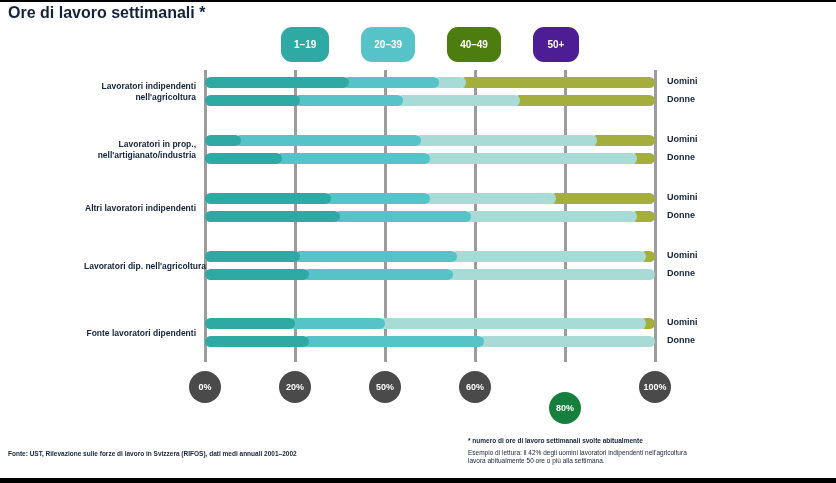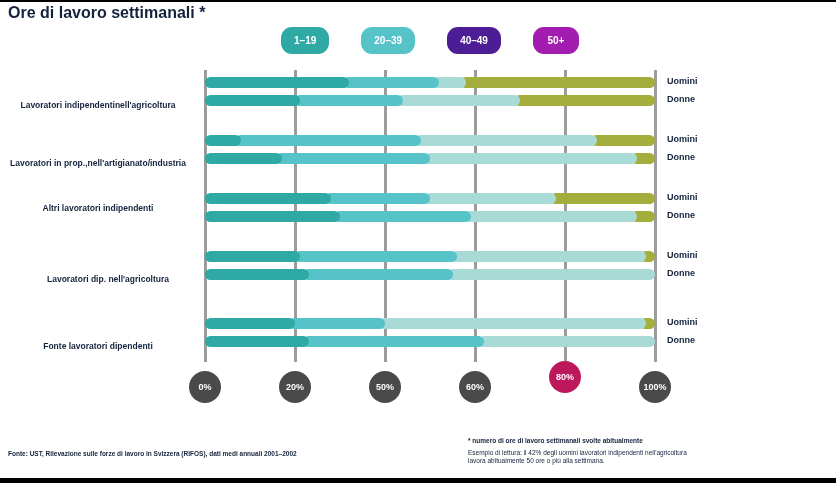--- a/index.html
+++ b/index.html
@@ -3,47 +3,47 @@
 <meta charset="utf-8">
 <style>
   html,body{margin:0;padding:0;background:#fff;}
   #page{position:relative;width:836px;height:483px;background:#ffffff;overflow:hidden;
         font-family:"Liberation Sans",sans-serif;}
   .edge-bar{position:absolute;left:0;width:836px;background:#000;}
   #top-bar{top:0;height:2px;}
   #bottom-bar{bottom:0;height:5px;}
   #chart-title{position:absolute;left:8px;top:4px;font-size:16px;font-weight:bold;color:#14233c;}
   #legend{position:absolute;left:205px;top:27px;width:450px;display:flex;justify-content:center;gap:32px;}
-  .pill{height:27px;min-width:46px;padding:0 13px;border-radius:11px;display:flex;align-items:center;
+  .pill{height:35px;min-width:46px;padding:0 13px;border-radius:11px;display:flex;align-items:center;
         justify-content:center;color:#ffffff;font-size:10px;font-weight:bold;box-sizing:border-box;}
   .gridline{position:absolute;width:3px;background:#9c9c9c;}
   .bar-row{position:absolute;width:450px;height:11px;}
   .seg{position:absolute;top:0;height:11px;border-radius:5.5px;}
-  .group-label{position:absolute;left:0;width:196px;height:38px;display:flex;flex-direction:row;
+  .group-label{position:absolute;left:0;width:196px;height:38px;display:flex;flex-direction:column;
                justify-content:center;align-items:flex-end;text-align:right;font-size:8.5px;
                font-weight:bold;color:#14233c;line-height:11px;}
   .row-label{position:absolute;font-size:9px;font-weight:bold;color:#14233c;}
   .axis-circle{position:absolute;width:32px;height:32px;border-radius:50%;background:#4a4a4a;
                color:#fff;font-size:9px;font-weight:bold;display:flex;align-items:center;justify-content:center;}
   #source-text{position:absolute;left:8px;top:450px;font-size:6.5px;font-weight:bold;color:#14233c;}
   #footnote-block{position:absolute;left:468px;top:437px;width:356px;color:#14233c;}
   #footnote-star{font-size:6.5px;font-weight:bold;margin-bottom:5px;}
   .note-line{font-size:6.5px;line-height:8px;}
 </style>
 </head>
 <body>
 
 <div id="page">
   <div id="top-bar" class="edge-bar"></div>
   <div id="chart-title">Ore di lavoro settimanali *</div>
   <div id="legend">
       <div class="pill" style="background: rgb(47, 169, 164);">1–19</div>
       <div class="pill" style="background: rgb(86, 195, 200);">20–39</div>
-      <div class="pill" style="background: #4c1d95;">40–49</div>
-      <div class="pill" style="background: #a21caf; text-align: center;">50+</div>
+      <div class="pill" style="background: #4d7c0f;">40–49</div>
+      <div class="pill" style="background: #4c1d95; text-align: center;">50+</div>
     </div>
   <div id="chart">
       <div class="gridline" style="left: 203.5px; top: 70px; height: 292px; background: rgb(156, 156, 156);"></div>
       <div class="gridline" style="left: 293.5px; top: 70px; height: 292px; background: rgb(156, 156, 156);"></div>
       <div class="gridline" style="left: 383.5px; top: 70px; height: 292px; background: rgb(156, 156, 156);"></div>
       <div class="gridline" style="left: 473.5px; top: 70px; height: 292px; background: rgb(156, 156, 156);"></div>
       <div class="gridline" style="left: 563.5px; top: 70px; height: 292px; background: rgb(156, 156, 156);"></div>
       <div class="gridline" style="left: 653.5px; top: 70px; height: 292px; background: rgb(156, 156, 156);"></div>
       <div class="group-label" style="top: 73px;">
         <div>Lavoratori indipendenti</div>
@@ -74,21 +74,21 @@
         <span class="seg" style="left: 385.5px; width: 64.5px; background: rgb(163, 174, 60); z-index: 7;"></span>
       </div>
       <div class="row-label" style="left: 667px; top: 134px;">Uomini</div>
       <div class="bar-row" style="left: 205px; top: 153px;">
         <span class="seg" style="left: 0px; width: 76.5px; background: rgb(47, 169, 164); z-index: 10;"></span>
         <span class="seg" style="left: 70.5px; width: 154.5px; background: rgb(86, 195, 200); z-index: 9;"></span>
         <span class="seg" style="left: 219px; width: 213px; background: rgb(168, 219, 214); z-index: 8;"></span>
         <span class="seg" style="left: 426px; width: 24px; background: rgb(163, 174, 60); z-index: 7;"></span>
       </div>
       <div class="row-label" style="left: 667px; top: 152px;">Donne</div>
-      <div class="group-label" style="top: 189px; align-items: center;">
+      <div class="group-label" style="top: 189px;">
         <div>Altri lavoratori indipendenti</div>
       </div>
       <div class="bar-row" style="left: 205px; top: 193px;">
         <span class="seg" style="left: 0px; width: 126px; background: rgb(47, 169, 164); z-index: 10;"></span>
         <span class="seg" style="left: 120px; width: 105px; background: rgb(86, 195, 200); z-index: 9;"></span>
         <span class="seg" style="left: 219px; width: 132px; background: rgb(168, 219, 214); z-index: 8;"></span>
         <span class="seg" style="left: 345px; width: 105px; background: rgb(163, 174, 60); z-index: 7;"></span>
       </div>
       <div class="row-label" style="left: 667px; top: 192px;">Uomini</div>
       <div class="bar-row" style="left: 205px; top: 211px;">
@@ -127,21 +127,21 @@
       <div class="bar-row" style="left: 205px; top: 336px;">
         <span class="seg" style="left: 0px; width: 103.5px; background: rgb(47, 169, 164); z-index: 10;"></span>
         <span class="seg" style="left: 97.5px; width: 181.5px; background: rgb(86, 195, 200); z-index: 9;"></span>
         <span class="seg" style="left: 273px; width: 177px; background: rgb(168, 219, 214); z-index: 8;"></span>
       </div>
       <div class="row-label" style="left: 667px; top: 335px;">Donne</div>
       <div class="axis-circle" style="left: 189px; top: 371px; background: rgb(74, 74, 74);">0%</div>
       <div class="axis-circle" style="left: 279px; top: 371px; background: rgb(74, 74, 74);">20%</div>
       <div class="axis-circle" style="left: 369px; top: 371px; background: rgb(74, 74, 74);">50%</div>
       <div class="axis-circle" style="left: 459px; top: 371px; background: rgb(74, 74, 74);">60%</div>
-      <div class="axis-circle" style="left: 549px; top: 361px; background: #be185d;">80%</div>
+      <div class="axis-circle" style="left: 549px; top: 392px; background: #15803d;">80%</div>
       <div class="axis-circle" style="left: 639px; top: 371px; background: rgb(74, 74, 74);">100%</div>
     </div>
   <div id="source-text">Fonte: UST, Rilevazione sulle forze di lavoro in Svizzera (RIFOS), dati medi annuali 2001–2002</div>
   <div id="footnote-block">
     <div id="footnote-star">* numero di ore di lavoro settimanali svolte abitualmente</div>
     <div class="note-line">Esempio di lettura: il 42% degli uomini lavoratori indipendenti nell'agricoltura</div>
     <div class="note-line">lavora abitualmente 50 ore o più alla settimana.</div>
   </div>
   <div id="bottom-bar" class="edge-bar"></div>
 </div>

